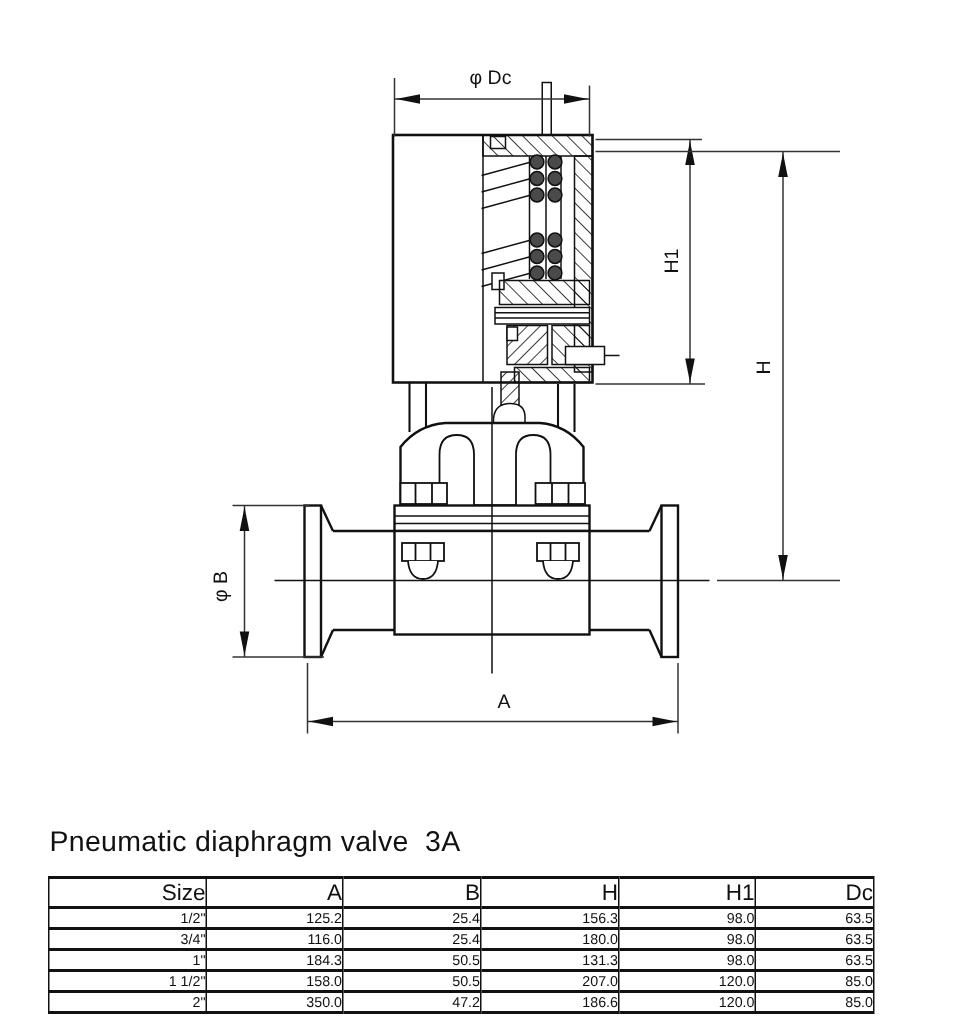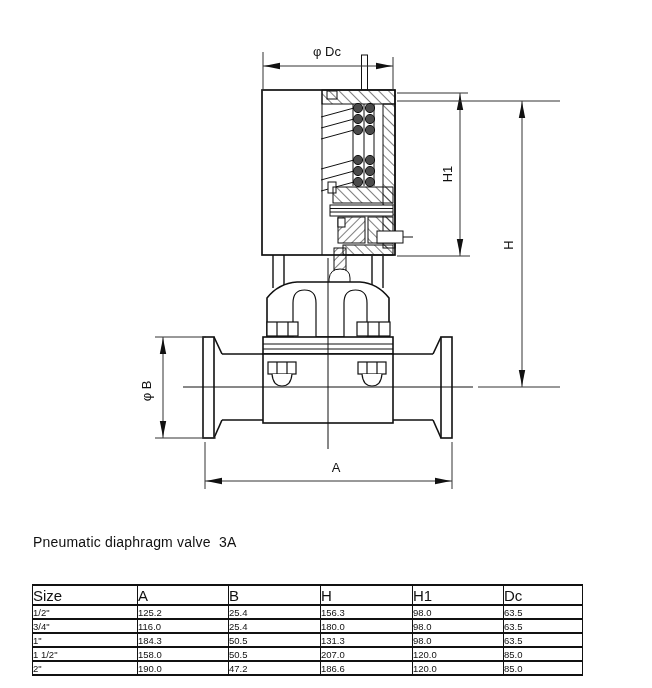--- a/index.html
+++ b/index.html
@@ -1,24 +1,24 @@
 <!DOCTYPE html>
 <html><head>
 <meta charset="utf-8">
 <style>
   html,body{margin:0;padding:0;background:#ffffff;}
   body{width:652px;height:688px;position:relative;font-family:"Liberation Sans",sans-serif;color:#111;}
   .stage{position:absolute;left:0;top:0;width:652px;height:688px;background:#fff;overflow:hidden;}
   .drawing{position:absolute;left:0;top:0;}
-  .title{position:absolute;left:33px;top:534px;font-size:14px;color:#111;white-space:pre;letter-spacing:.2px;}
+  .title{position:absolute;left:33px;top:551px;font-size:19px;color:#111;white-space:pre;letter-spacing:.2px;}
   .spec-table{position:absolute;left:32px;top:584px;border-collapse:collapse;table-layout:fixed;width:550px;background:#fff;}
   .spec-table th,.spec-table td{
     border-top:2px solid #111;border-bottom:2px solid #111;
     border-left:1.5px solid #111;border-right:1.5px solid #111;
-    text-align:left;vertical-align:middle;padding:0;overflow:hidden;white-space:nowrap;
+    text-align:right;vertical-align:middle;padding:0;overflow:hidden;white-space:nowrap;
   }
   .spec-table th{height:18px;font-size:15px;font-weight:normal;}
   .spec-table td{height:12px;font-size:9.5px;}
   svg text{font-family:"Liberation Sans",sans-serif;fill:#111;}
 </style>
 </head>
 <body>
 
 <div class="stage">
 
@@ -253,21 +253,21 @@
         <tr>
           <td>1 1/2"</td>
           <td>158.0</td>
           <td>50.5</td>
           <td>207.0</td>
           <td>120.0</td>
           <td>85.0</td>
         </tr>
         <tr>
           <td>2"</td>
-          <td>190.0</td>
+          <td>350.0</td>
           <td>47.2</td>
           <td>186.6</td>
           <td>120.0</td>
           <td>85.0</td>
         </tr>
       </tbody>
   </table>
 
 </div>
 

